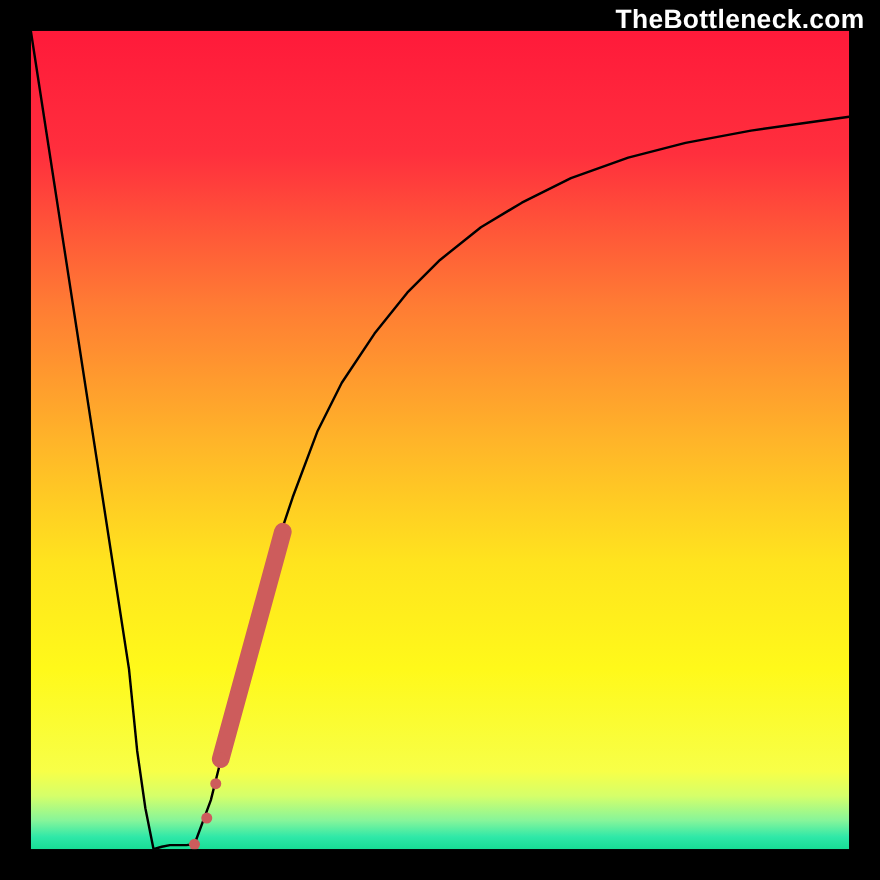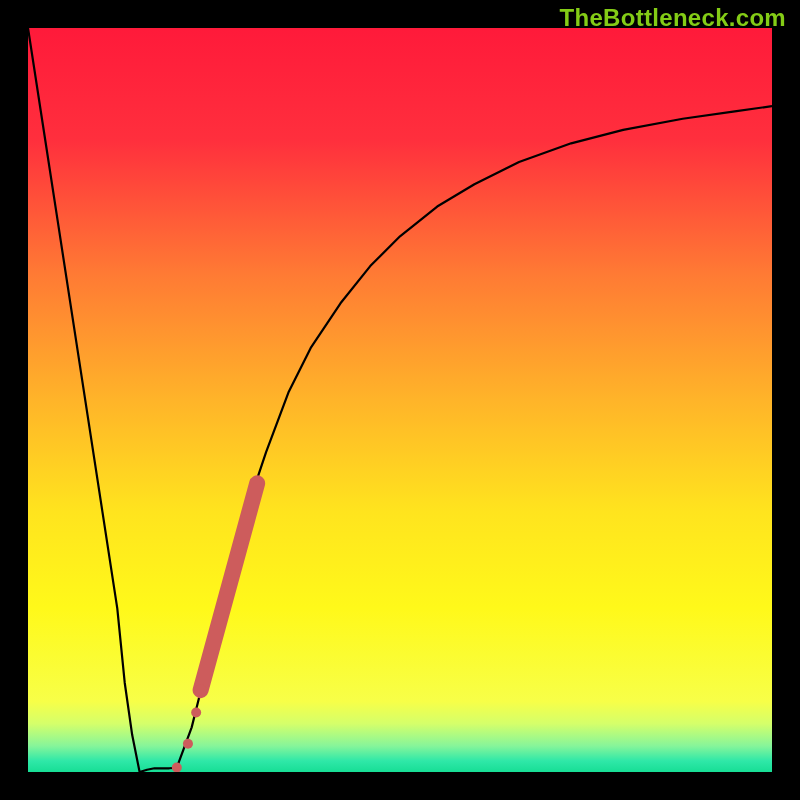--- a/index.html
+++ b/index.html
@@ -18,21 +18,21 @@
     height: 800px;
     background: #000;
   }
   .watermark {
     position: absolute;
     top: 4px;
     right: 14px;
     font-family: Arial, Helvetica, sans-serif;
     font-size: 24px;
     font-weight: 600;
-    color: #84cc16;
+    color: #ffffff;
     letter-spacing: 0.3px;
   }
   .plot {
     position: absolute;
     left: 28px;
     top: 28px;
     width: 744px;
     height: 744px;
   }
   svg { display: block; }

